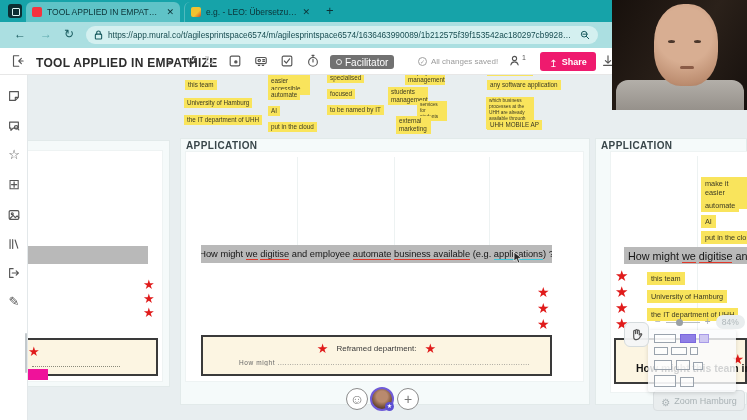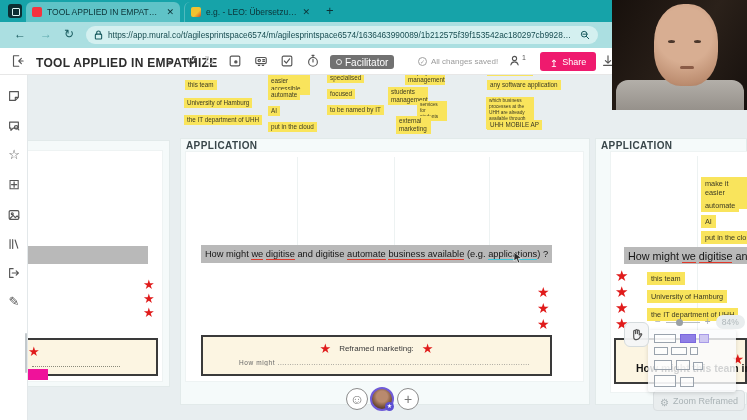--- a/index.html
+++ b/index.html
@@ -41,21 +41,21 @@
   .pill-dot{width:6px;height:6px;border:1px solid #e8e8e8;border-radius:50%;}
   .pill-label{font-size:10px;color:#ffffff;}
   .saved{left:418px;top:9px;display:flex;align-items:center;gap:4px;}
   .check-circle{width:9px;height:9px;border:1px solid #a0a0a0;border-radius:50%;color:#a0a0a0;font-size:6px;line-height:8px;text-align:center;}
   .check-circle::before{content:"✓";}
   .saved-label{font-size:8px;color:#9b9b9b;}
   .visitors{left:508px;top:6px;display:flex;align-items:flex-start;gap:1px;}
   .visitor-count{font-size:7px;color:#555;}
   .share-btn{left:540px;top:4px;width:56px;height:19px;background:#ef1a6e;border-radius:3px;color:#fff;display:flex;align-items:center;justify-content:center;gap:4px;}
   .share-arrow::before{content:"↥";font-size:10px;}
-  .share-label{font-size:9px;font-weight:normal;}
+  .share-label{font-size:9px;font-weight:bold;}
 
   
   .sidebar{left:0;top:75px;width:28px;height:345px;background:#ffffff;border-right:1px solid #e3e8ea;z-index:30;}
   .sb-ic{left:6px;width:16px;height:16px;color:#555;font-size:13px;text-align:center;line-height:16px;}
   .sb-ic svg{display:block;margin:1px auto;}
   .ic-star::before{content:"☆";}
   .ic-grid::before{content:"⊞";font-size:14px;}
   .ic-pencil::before{content:"✎";}
   .scroll-thumb{left:25px;top:258px;width:2px;height:40px;background:#c3c9cc;border-radius:1px;}
 
@@ -141,36 +141,36 @@
   <div class="abs pink-tag" style="left:28px;top:369px;width:20px;height:11px;z-index:6;"></div>
 
   <div class="abs frame" style="left:180px;top:138px;width:410px;height:267px;"></div>
   <div class="abs ftitle" style="left:186px;top:140px;z-index:4;">APPLICATION</div>
   <div class="abs fcanvas" style="left:186px;top:152px;width:397px;height:229px;"></div>
   <div class="abs vline" style="left:297px;top:157px;height:90px;"></div>
   <div class="abs vline" style="left:394px;top:157px;height:90px;"></div>
   <div class="abs vline" style="left:489px;top:157px;height:90px;"></div>
 
   <div class="abs qbar" style="left:201px;top:245px;width:351px;height:18px;font-size:9.3px;">
-    <span><span>How might </span><span class="u">we</span><span> </span><span class="u">digitise</span><span> and digitise </span><span class="u">automate</span><span> </span><span class="u">business available</span><span> (e.g. </span><span class="u2">applications</span><span>) ?</span></span>
+    <span><span>How might </span><span class="u">we</span><span> </span><span class="u">digitise</span><span> and employee </span><span class="u">automate</span><span> </span><span class="u">business available</span><span> (e.g. </span><span class="u2">applications</span><span>) ?</span></span>
   </div>
   <div class="abs cursor-ic" style="left:513px;top:250px;">
     <svg width="11" height="13" viewBox="0 0 11 13">
         <path d="M1 1 L1 10 L3.5 8 L5 12 L6.8 11.2 L5.3 7.4 L8.6 7.2 Z" fill="#2b2b2b" stroke="#fff" stroke-width=".7"></path>
       </svg>
   </div>
 
   <span class="star" style="left:537px;top:285px;"></span>
   <span class="star" style="left:537px;top:301px;"></span>
   <span class="star" style="left:537px;top:317px;"></span>
 
   <div class="creambox" style="left:201px;top:335px;width:351px;height:41px;">
     <div class="reframed-row">
       <span class="star"></span>
-      <span class="reframed-label">Reframed marketing:</span>
+      <span class="reframed-label">Reframed department:</span>
       <span class="star"></span>
     </div>
     <div class="reframed-line">How might .........................................................................................................</div>
   </div>
 
   <div class="abs frame" style="left:595px;top:138px;width:152px;height:267px;"></div>
   <div class="abs ftitle" style="left:601px;top:140px;z-index:4;">APPLICATION</div>
   <div class="abs fcanvas" style="left:611px;top:152px;width:136px;height:240px;"></div>
   <div class="abs vline" style="left:697px;top:156px;height:180px;"></div>
 
@@ -248,21 +248,21 @@
   <div class="note" style="left:487px;top:120px;">UHH MOBILE AP</div>
 
   <div class="abs fab ring smiley" style="left:346px;top:388px;width:22px;height:22px;"></div>
   <div class="abs fab avatar" style="left:370px;top:387px;width:24px;height:24px;">
     <span class="avatar-badge"></span>
   </div>
   <div class="abs fab ring plus" style="left:397px;top:388px;width:22px;height:22px;"></div>
 
   <div class="abs zoom-settings">
     <span class="gear"></span>
-    <span class="zoom-settings-label">Zoom Reframed</span>
+    <span class="zoom-settings-label">Zoom Hamburg</span>
   </div>
 
   <div class="abs appbar">
     <div class="abs" style="left:10px;top:6px;">
       <svg class="icon" width="14" height="14" viewBox="0 0 16 16">
           <path d="M10 2H4v12h6 M13 5l-3 3 3 3 M10 8h5"></path>
         </svg>
     </div>
     <div class="abs board-title">TOOL APPLIED IN EMPATHIZE</div>
     <span class="abs chevron" style="left:168px;top:10px;">▾</span>

